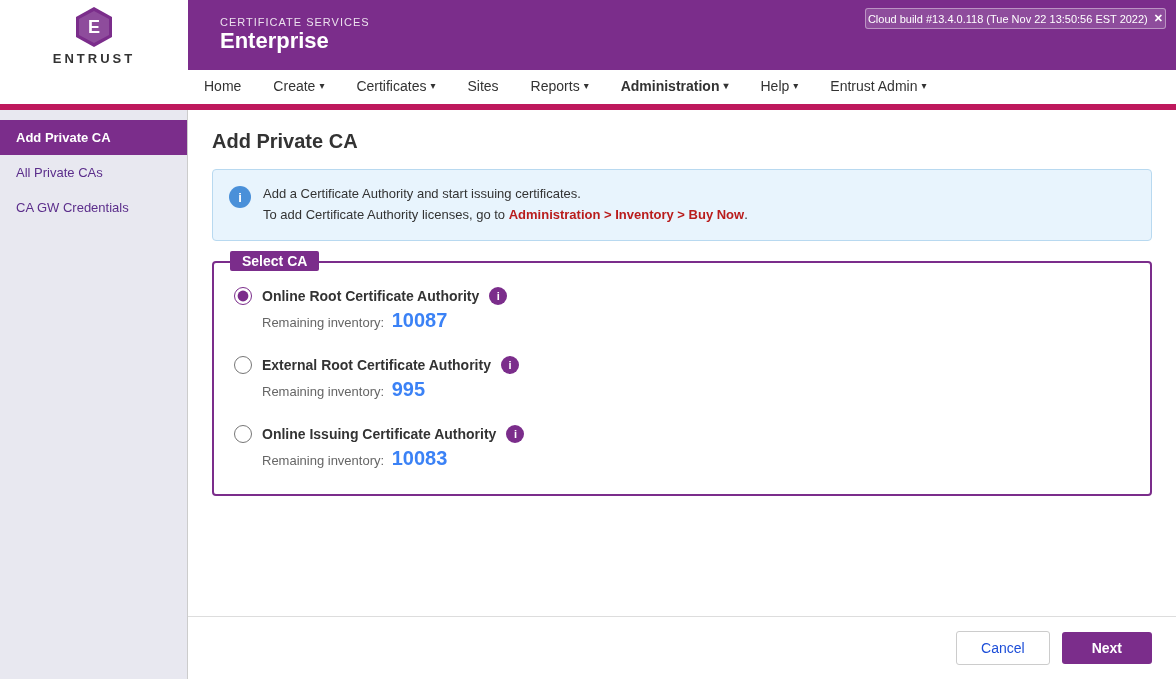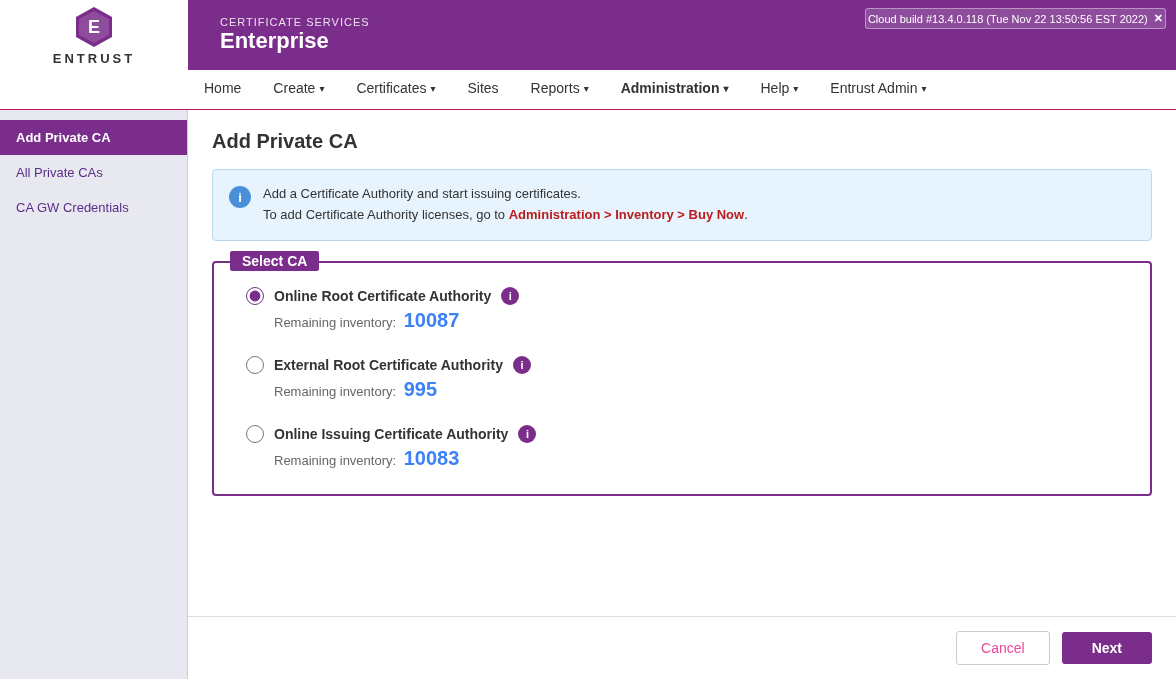--- a/index.html
+++ b/index.html
@@ -69,21 +69,21 @@
       gap: 6px;
     }
     .cloud-build-badge .close-x {
       cursor: pointer;
       font-weight: bold;
     }
 
     
     .nav-bar {
       background: white;
-      border-bottom: 1px solid #be185d;
+      border-bottom: 6px solid #be185d;
       display: flex;
       align-items: center;
       height: 40px;
       padding-left: 188px;
     }
     .nav-item {
       padding: 0 16px;
       height: 100%;
       display: flex;
       align-items: center;
@@ -168,21 +168,21 @@
     }
     .info-text a, .info-text strong {
       font-weight: bold;
       color: #b91c1c;
     }
 
     
     .select-ca-box {
       border: 2px solid #7b2d8b;
       border-radius: 4px;
-      padding: 24px 32px;
+      padding: 24px 20px;
       position: relative;
       margin-bottom: 20px;
     }
     .select-ca-legend {
       position: absolute;
       top: -12px;
       left: 16px;
       background: white;
       padding: 0 8px;
       font-size: 14px;
@@ -250,21 +250,21 @@
       align-items: center;
       padding: 14px 24px;
       background: white;
       border-top: 1px solid #ddd;
       gap: 12px;
     }
     .btn-cancel {
       padding: 8px 24px;
       border: 1px solid #ccc;
       background: white;
-      color: #ec4899;
+      color: #1d4ed8;
       font-size: 14px;
       border-radius: 3px;
       cursor: pointer;
     }
     .btn-next {
       padding: 8px 30px;
       border: none;
       background: #7b2d8b;
       color: white;
       font-size: 14px;

